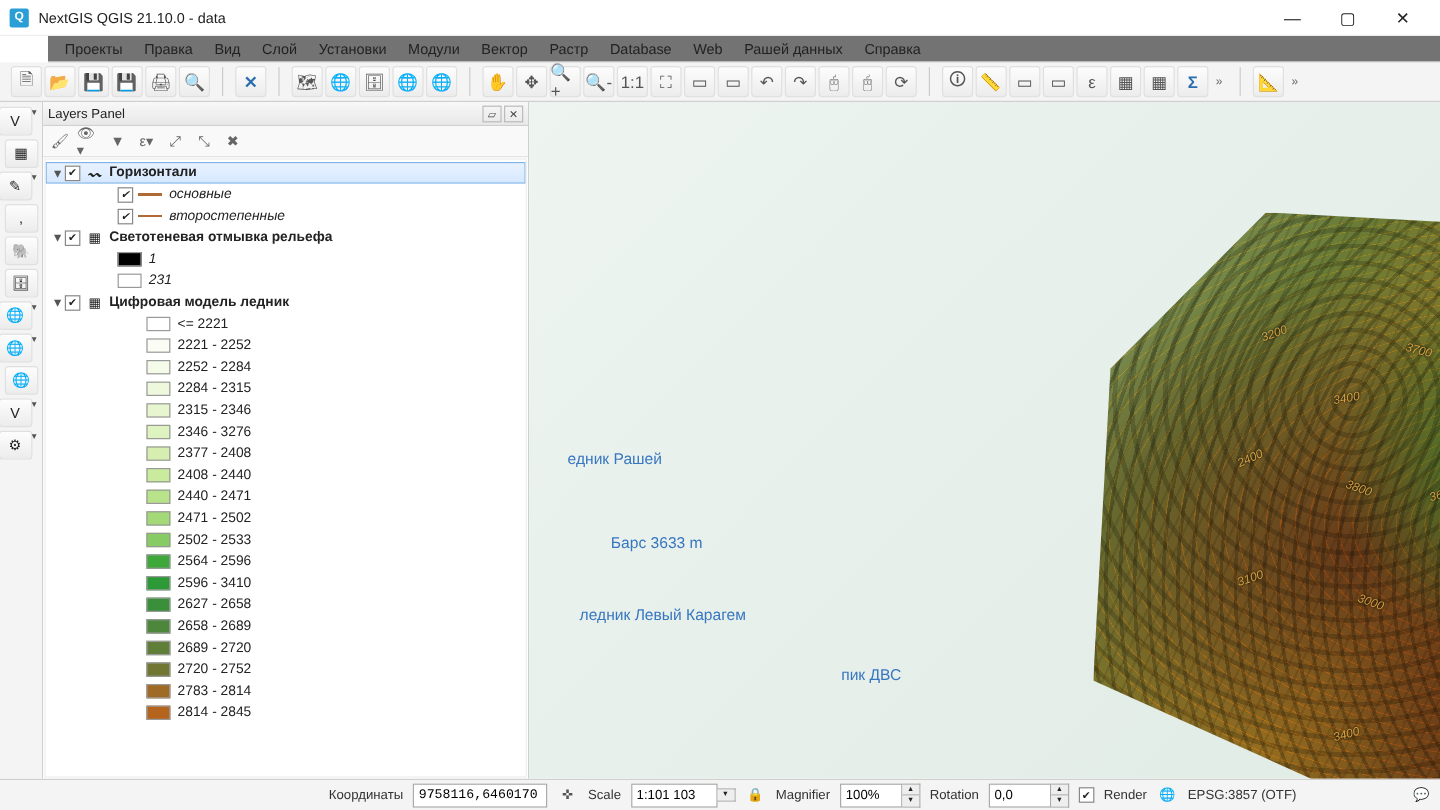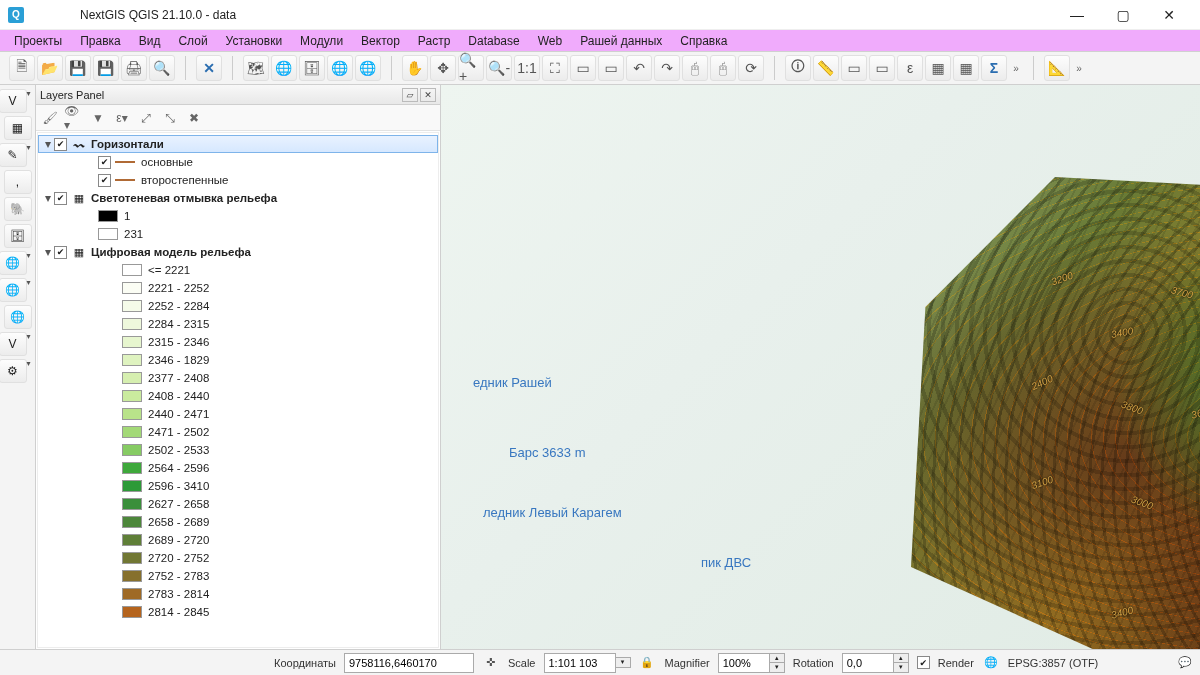--- a/index.html
+++ b/index.html
@@ -1,25 +1,25 @@
 <!DOCTYPE html>
 <html><head>
 <meta charset="utf-8">
 <style>
 * { box-sizing: border-box; margin: 0; padding: 0; font-family: "Segoe UI", Tahoma, sans-serif; }
 body { width: 1200px; height: 675px; overflow: hidden; background: #fff; display: flex; flex-direction: column; font-size: 12px; color: #222; }
 
 
 .titlebar { height: 30px; display: flex; align-items: center; padding: 0 8px; background: #fff; border-bottom: 1px solid #eee; }
 .titlebar .app-icon { width: 16px; height: 16px; background: #2a9fd6; border-radius: 2px; margin-right: 8px; display:flex; align-items:center; justify-content:center; color:#fff; font-size:10px; font-weight:bold;}
-.titlebar .title-text { flex: 1; margin-left: 48px; }
+.titlebar .title-text { flex: 1; }
 .winbtn { width: 46px; height: 30px; display: flex; align-items: center; justify-content: center; font-size: 14px; }
 
 
-.menubar { height: 22px; display: flex; align-items: center; padding: 0 6px; gap: 2px; background: #f0abfc; border-bottom: 1px solid #d0d0d0;}
+.menubar { height: 22px; display: flex; align-items: center; padding: 0 6px; gap: 2px; background: #737373; border-bottom: 1px solid #d0d0d0; margin-left: 40px;}
 .menubar .menuitem { padding: 2px 8px; }
 
 
 .toolbars { display: flex; flex-wrap: wrap; align-items: center; padding: 2px 4px; background: #f4f4f4; gap: 2px; border-bottom: 1px solid #cfcfcf;}
 .tb-group { display: flex; align-items: center; border: 1px solid transparent; padding: 0 4px; gap:2px; }
 .tb-sep { width: 1px; height: 24px; background: #ccc; margin: 0 3px; }
 .tb-btn { width: 26px; height: 26px; border: 1px solid #e0e0e0; background: linear-gradient(#fdfdfd,#ececec); border-radius: 3px; display: flex; align-items: center; justify-content: center; font-size: 14px; color:#555;}
 .tb-overflow { width:14px; height:26px; font-size:10px; color:#666; display:flex; align-items:center; justify-content:center; }
 
 
@@ -38,21 +38,21 @@
 .layer-tree { flex: 1; overflow-y: auto; overflow-x: hidden; padding: 2px 0; border:1px solid #ededed; margin:1px; background:#fff;}
 .tree-row { display: flex; align-items: center; height: 18px; padding: 0 4px; white-space: nowrap; }
 .tree-row.selected { background: linear-gradient(#e9f2ff,#d6e8ff); border:1px solid #7eb4ea; height:18px; padding:0 3px;}
 .tree-row .caret { width: 12px; text-align: center; color:#555; cursor:pointer; }
 .tree-row .cb { width: 13px; height: 13px; border:1px solid #888; margin-right: 4px; display:flex; align-items:center; justify-content:center; font-size:10px; background:#fff; }
 .tree-row .cb.on::after { content: "✔"; color: #222; font-size: 9px; }
 .tree-row .swatch { width: 20px; height: 12px; margin-right: 6px; border:1px solid #999; flex-shrink:0; }
 .tree-row .layer-icon { width: 16px; height: 14px; margin-right: 4px; display:flex; align-items:center; justify-content:center; font-size:11px; }
 .tree-row .label { font-size: 11.5px; }
 .tree-row.bold .label { font-weight: bold; }
-.indent2 { padding-left: 48px; }
+.indent2 { padding-left: 48px; font-style: italic; }
 .indent-dem { padding-left: 72px; }
 
 
 .canvas { flex: 1; position: relative; overflow: hidden; background: linear-gradient(135deg,#eef5f0 0%, #e8f0ec 40%, #e1ece5 100%); }
 .basemap-hint { position:absolute; font-size:13px; color:#3877c0; }
 .dem-poly { position:absolute; left:470px; top:92px; width:720px; height:520px; clip-path: polygon(20% 0%, 88% 5%, 100% 48%, 92% 93%, 40% 100%, 0% 75%, 2% 25%); overflow:hidden; filter: contrast(1.05) saturate(1.1); }
 .dem-grad { position:absolute; inset:0; background:
   radial-gradient(ellipse 45% 55% at 55% 40%, rgba(40,130,60,0.9), transparent 60%),
   radial-gradient(ellipse 60% 70% at 30% 55%, rgba(90,50,30,0.85), transparent 65%),
   radial-gradient(ellipse 35% 40% at 80% 30%, rgba(200,210,205,0.9), transparent 60%),
@@ -249,21 +249,21 @@
         </div>
         <div class="tree-row indent2">
           <span class="caret"></span>
           <span class="swatch" style="background:#ffffff"></span>
           <span class="label">231</span>
         </div>
         <div class="tree-row bold">
           <span class="caret">▾</span>
           <span class="cb on"></span>
           <span class="layer-icon">▦</span>
-          <span class="label">Цифровая модель рельефа</span>
+          <span class="label">Цифровая модель ледник</span>
         </div>
         <div class="tree-row indent-dem">
           <span class="caret"></span>
           <span class="swatch" style="background:#ffffff"></span>
           <span class="label">&lt;= 2221</span>
         </div>
         <div class="tree-row indent-dem">
           <span class="caret"></span>
           <span class="swatch" style="background:#fbfdf4"></span>
           <span class="label">2221 - 2252</span>
@@ -279,21 +279,21 @@
           <span class="label">2284 - 2315</span>
         </div>
         <div class="tree-row indent-dem">
           <span class="caret"></span>
           <span class="swatch" style="background:#e7f6cf"></span>
           <span class="label">2315 - 2346</span>
         </div>
         <div class="tree-row indent-dem">
           <span class="caret"></span>
           <span class="swatch" style="background:#dff3c0"></span>
-          <span class="label">2346 - 1829</span>
+          <span class="label">2346 - 3276</span>
         </div>
         <div class="tree-row indent-dem">
           <span class="caret"></span>
           <span class="swatch" style="background:#d6efb0"></span>
           <span class="label">2377 - 2408</span>
         </div>
         <div class="tree-row indent-dem">
           <span class="caret"></span>
           <span class="swatch" style="background:#caeb9e"></span>
           <span class="label">2408 - 2440</span>
@@ -335,25 +335,20 @@
         </div>
         <div class="tree-row indent-dem">
           <span class="caret"></span>
           <span class="swatch" style="background:#5f7f38"></span>
           <span class="label">2689 - 2720</span>
         </div>
         <div class="tree-row indent-dem">
           <span class="caret"></span>
           <span class="swatch" style="background:#717733"></span>
           <span class="label">2720 - 2752</span>
-        </div>
-        <div class="tree-row indent-dem">
-          <span class="caret"></span>
-          <span class="swatch" style="background:#86702d"></span>
-          <span class="label">2752 - 2783</span>
         </div>
         <div class="tree-row indent-dem">
           <span class="caret"></span>
           <span class="swatch" style="background:#9f6a25"></span>
           <span class="label">2783 - 2814</span>
         </div>
         <div class="tree-row indent-dem">
           <span class="caret"></span>
           <span class="swatch" style="background:#b5641d"></span>
           <span class="label">2814 - 2845</span>
@@ -379,21 +374,21 @@
   <div class="basemap-hint" style="left: 42px; top: 420px;">ледник Левый Карагем</div>
       <div class="basemap-hint" style="left: 68px; top: 360px;">Барс 3633 m</div>
       <div class="basemap-hint" style="left: 260px; top: 470px;">пик ДВС</div>
       <div class="basemap-hint" style="left: 32px; top: 290px;">едник Рашей</div>
     </div>
 </div>
 
 <div class="statusbar">
   <div style="flex:0 0 260px;"></div>
   <span class="sblabel">Координаты</span>
-  <input type="text" style="width: 130px;" value="9758116,6460170">
+  <input type="text" style="width: 112px; font-family: Liberation Mono, monospace;" value="9758116,6460170">
   <div class="sb-icon">✜</div>
   <span class="sblabel">Scale</span>
   <div class="spin">
     <input type="text" style="width: 72px;" value="1:101 103">
     <div class="spinbtns">
         <div>▾</div>
       </div>
   </div>
   <div class="sb-icon">🔒</div>
   <span class="sblabel">Magnifier</span>

